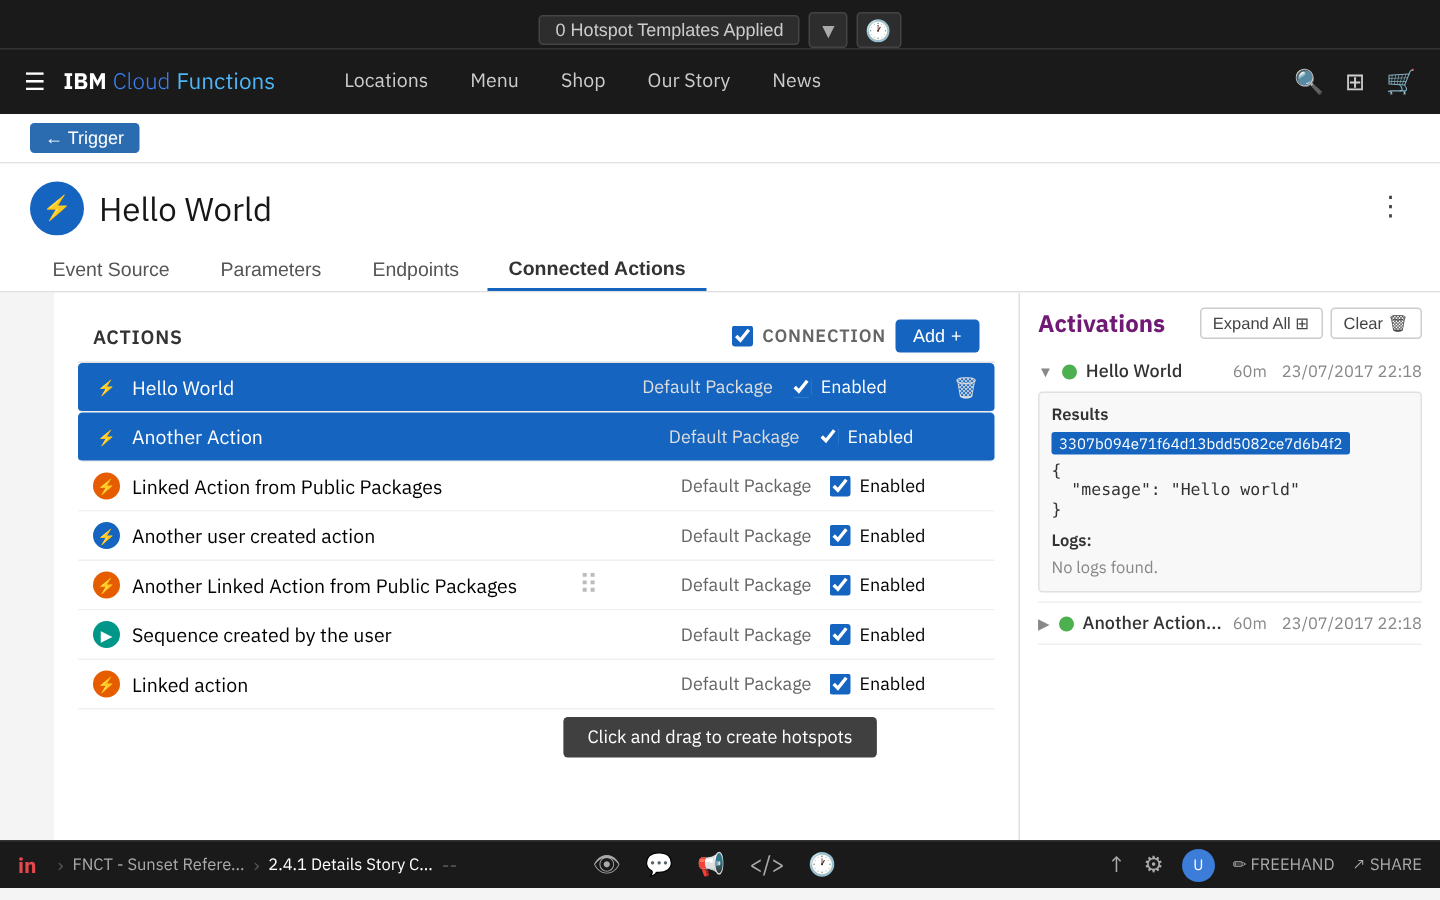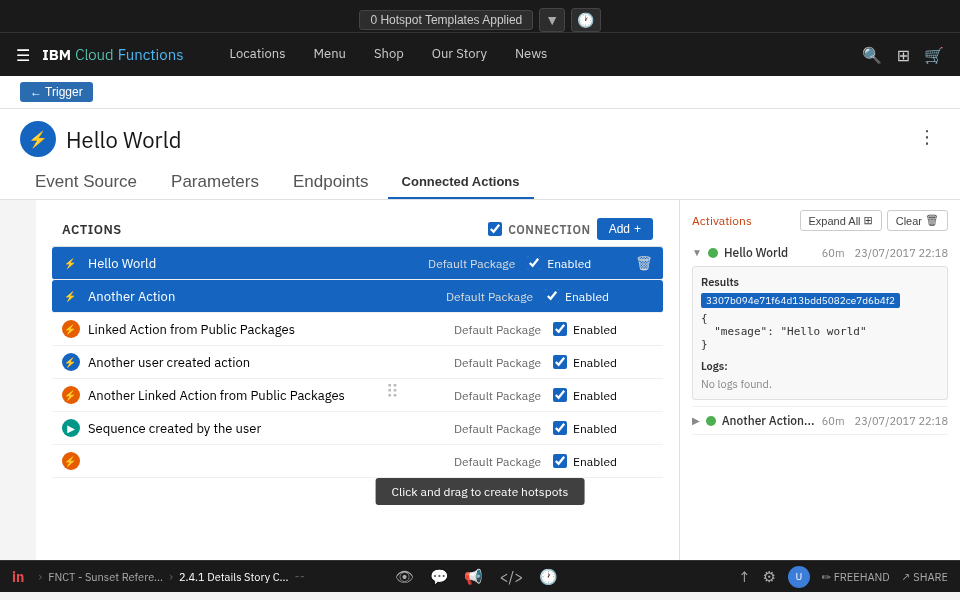--- a/index.html
+++ b/index.html
@@ -69,21 +69,21 @@
       height: 44px;
       display: flex;
       align-items: center;
       padding: 0 16px;
       border-top: 1px solid #333;
       gap: 0;
     }
     .nav-menu-icon { color: #fff; font-size: 16px; cursor: pointer; margin-right: 12px; }
     .nav-brand { display: flex; align-items: center; gap: 4px; margin-right: 32px; }
     .nav-brand-ibm { color: #fff; font-weight: 700; font-size: 15px; }
-    .nav-brand-cloud { color: #5eead4; font-weight: 300; font-size: 15px; }
+    .nav-brand-cloud { color: #3b82f6; font-weight: 300; font-size: 15px; }
     .nav-brand-functions { color: #4db6f5; font-size: 15px; }
     .nav-links { display: flex; align-items: center; gap: 0; flex: 1; }
     .nav-link {
       color: #ccc;
       font-size: 13px;
       padding: 0 14px;
       height: 44px;
       display: flex;
       align-items: center;
       cursor: pointer;
@@ -138,21 +138,21 @@
       padding: 8px 20px 0 20px;
       background: #fff;
       border-bottom: 1px solid #e0e0e0;
       gap: 4px;
     }
     .tab {
       padding: 6px 14px;
       border-radius: 4px 4px 0 0;
       border: 1px solid transparent;
       cursor: pointer;
-      font-size: 17px;
+      font-size: 13px;
       color: #555;
       background: transparent;
     }
     .tab-connected {
       background: transparent;
       border: none;
       color: #333;
       font-weight: 600;
       font-size: 13px;
       padding: 6px 14px;
@@ -244,21 +244,21 @@
       background: #fff;
       padding: 10px 12px;
       overflow-y: auto;
     }
     .activations-header {
       display: flex;
       align-items: center;
       justify-content: space-between;
       margin-bottom: 8px;
     }
-    .activations-title { font-size: 12px; font-weight: 400; color: #c2410c; }
+    .activations-title { font-size: 16px; font-weight: 700; color: #701a75; }
     .expand-btn, .clear-btn {
       background: #fff;
       border: 1px solid #ccc;
       color: #444;
       font-size: 11px;
       padding: 3px 8px;
       border-radius: 3px;
       cursor: pointer;
       display: flex;
       align-items: center;
@@ -484,20 +484,21 @@
         <span class="action-name">Sequence created by the user</span>
         <span class="pkg-name">Default Package</span>
         <div class="checkbox-area">
           <input type="checkbox" class="cb" checked="" style="">
           <span class="check-enabled">Enabled</span>
         </div>
       </div>
 
       <div class="action-row">
         <div class="action-icon-small icon-orange">⚡</div>
+        <span class="action-name">Linked action</span>
         <span class="pkg-name">Default Package</span>
         <div class="checkbox-area">
           <input type="checkbox" class="cb" checked="" style="">
           <span class="check-enabled">Enabled</span>
         </div>
       </div>
 
       <div style="position:absolute; right: 280px; top:50%; color:#bbb; font-size:18px; cursor:ew-resize;">⠿</div>
     </div>
 

